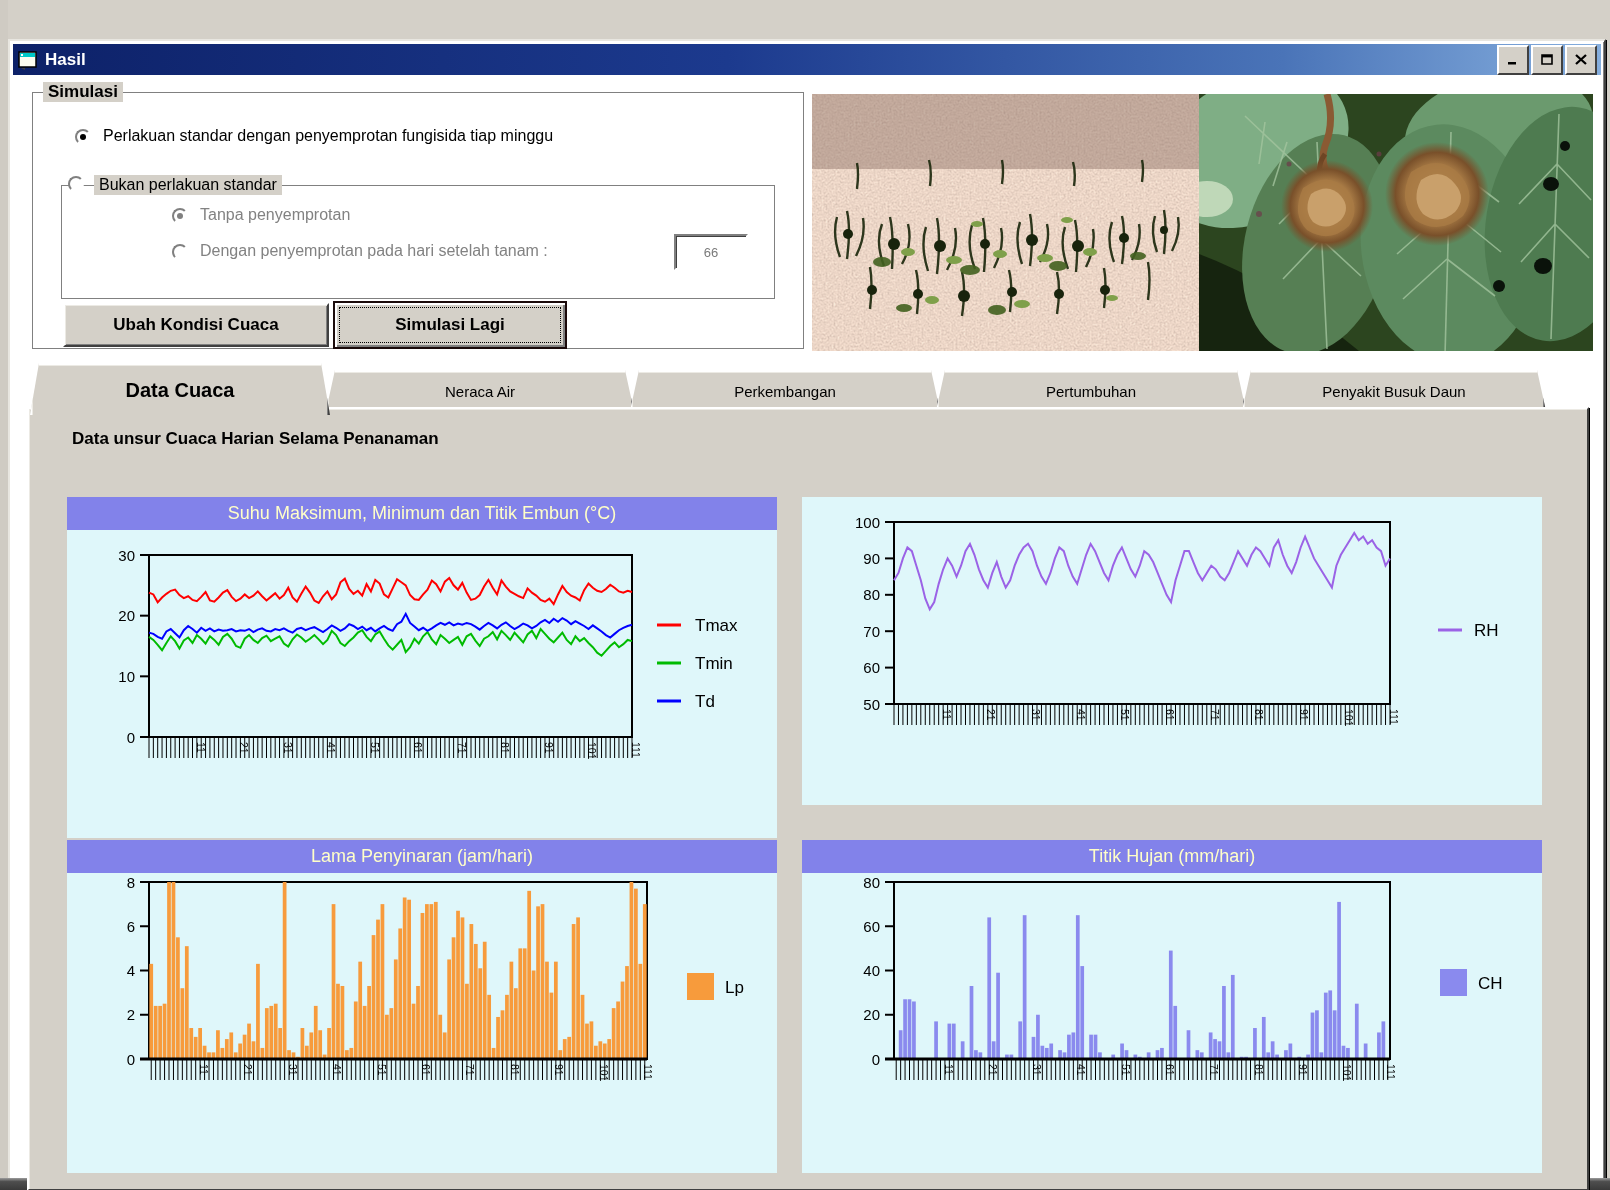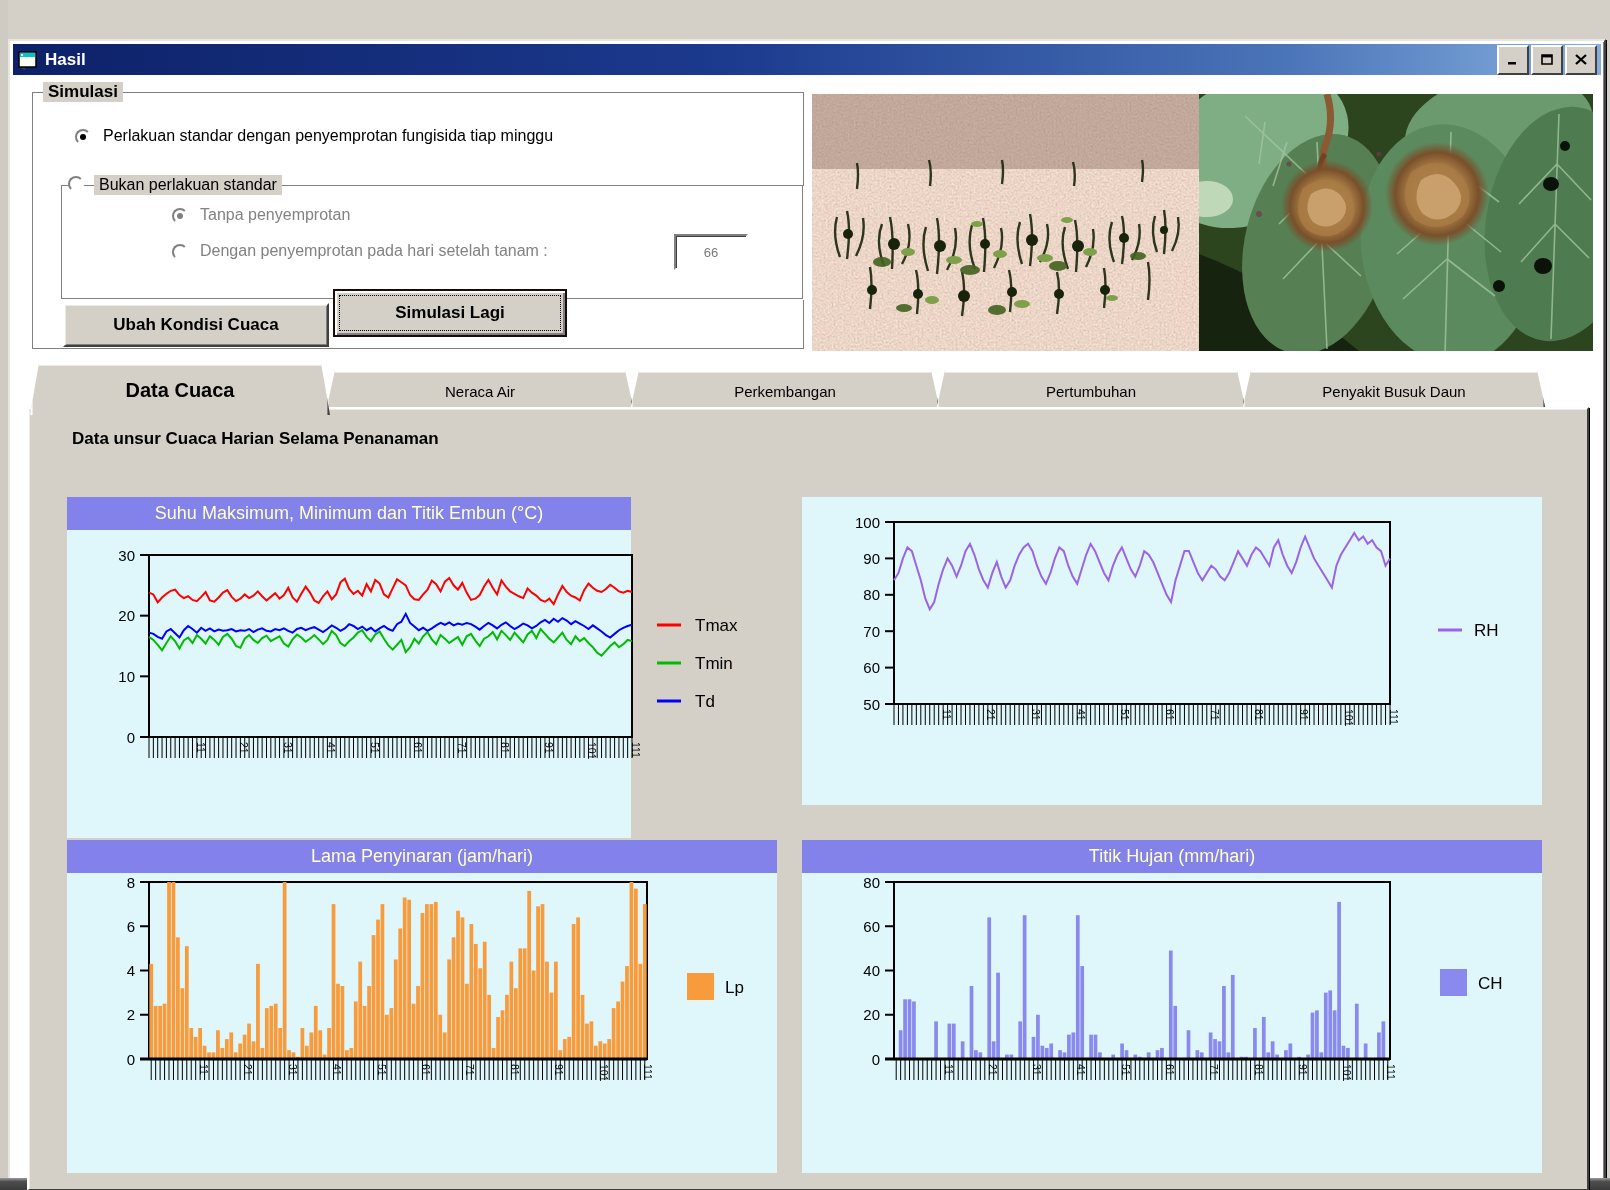--- a/index.html
+++ b/index.html
@@ -103,36 +103,36 @@
   </div>
 
   <div class="group" style="left:22px;top:51px;width:770px;height:255px;">
     <span class="group-label" style="font-weight:bold;font-size:17px;">Simulasi</span>
 
     <span class="radio checked" style="left:42px;top:36px;">
         <span class="dot"></span>
       </span>
     <span class="rlabel" style="left:70px;top:34px;">Perlakuan standar dengan penyemprotan fungisida tiap minggu</span>
 
-    <div class="group" style="left:28px;top:92px;width:712px;height:112px;padding-left:28px;">
+    <div class="group" style="left:28px;top:92px;width:712px;height:112px;">
       <span class="radio" style="left:6px;top:-10px;background:#fff;"></span>
       <span class="group-label" style="left:32px;font-size:16px;">Bukan perlakuan standar</span>
 
       <span class="radio checked disabled" style="left:110px;top:22px;">
           <span class="dot"></span>
         </span>
       <span class="rlabel disabled" style="left:138px;top:20px;">Tanpa penyemprotan</span>
 
       <span class="radio disabled" style="left:110px;top:58px;"></span>
       <span class="rlabel disabled" style="left:138px;top:56px;">Dengan penyemprotan pada hari setelah tanam :</span>
       <input id="spray-day" style="left: 612px; top: 48px;" readonly="" value="66">
     </div>
 
     <div class="btn" style="left:30px;top:210px;width:262px;height:40px;">Ubah Kondisi Cuaca</div>
-    <div class="btn default" style="left:300px;top:196px;width:230px;height:44px;">Simulasi Lagi</div>
+    <div class="btn default" style="left:300px;top:208px;width:230px;height:44px;">Simulasi Lagi</div>
   </div>
 
   <div class="photo" id="photo-field">
     <svg width="387" height="257" viewBox="0 0 387 257">
       <defs>
         <filter id="soilF" x="0" y="0" width="100%" height="100%">
           <feTurbulence type="fractalNoise" baseFrequency="0.5" numOctaves="3" seed="11" result="n"></feTurbulence>
           <feColorMatrix in="n" type="matrix" values="0.30 0.30 0.30 0 0.46  0.26 0.26 0.26 0 0.35  0.22 0.22 0.22 0 0.30  0 0 0 0 1"></feColorMatrix>
         </filter>
       </defs>
@@ -239,21 +239,21 @@
 
   <div class="tab active" style="left:20px;top:322px;width:296px;height:50px;">Data Cuaca</div>
   <div class="tab" style="left:316px;top:329px;width:304px;height:39px;">Neraca Air</div>
   <div class="tab" style="left:620px;top:329px;width:306px;height:39px;">Perkembangan</div>
   <div class="tab" style="left:926px;top:329px;width:306px;height:39px;">Pertumbuhan</div>
   <div class="tab" style="left:1232px;top:329px;width:300px;height:39px;">Penyakit Busuk Daun</div>
 
   <div id="tab-panel"></div>
   <div id="content-heading">Data unsur Cuaca Harian Selama Penanaman</div>
 
-  <div class="chart-panel" style="left:57px;top:456px;width:564px;">
+  <div class="chart-panel" style="left:57px;top:456px;width:710px;">
     <div class="chart-banner">Suhu Maksimum, Minimum dan Titik Embun (°C)</div>
     <div class="chart-body" style="height:308px;">
       <svg width="710" height="308" viewBox="0 0 710 308">
           <rect x="82" y="25" width="483" height="182" fill="none" stroke="#000" stroke-width="2"></rect>
           <line x1="73" y1="207" x2="83" y2="207" stroke="#000" stroke-width="2"></line>
           <text x="68" y="212.5" text-anchor="end" font-size="15" fill="#000">0</text>
           <line x1="73" y1="146.33333333333334" x2="83" y2="146.33333333333334" stroke="#000" stroke-width="2"></line>
           <text x="68" y="151.83333333333334" text-anchor="end" font-size="15" fill="#000">10</text>
           <line x1="73" y1="85.66666666666667" x2="83" y2="85.66666666666667" stroke="#000" stroke-width="2"></line>
           <text x="68" y="91.16666666666667" text-anchor="end" font-size="15" fill="#000">20</text>

